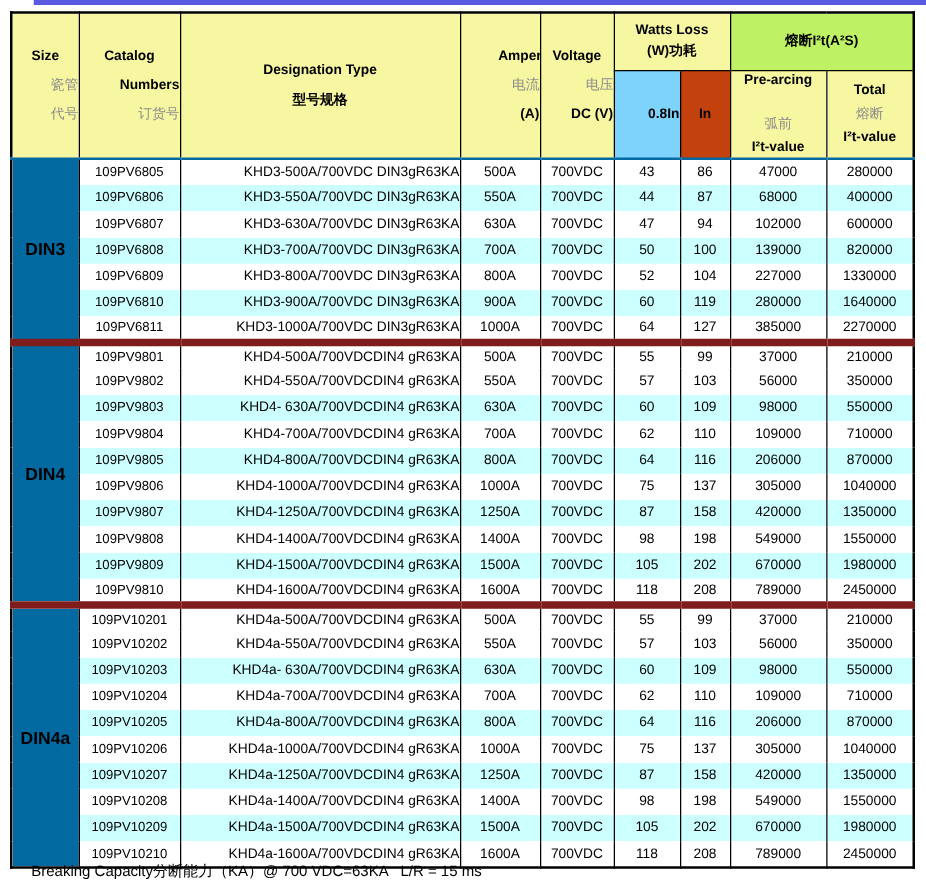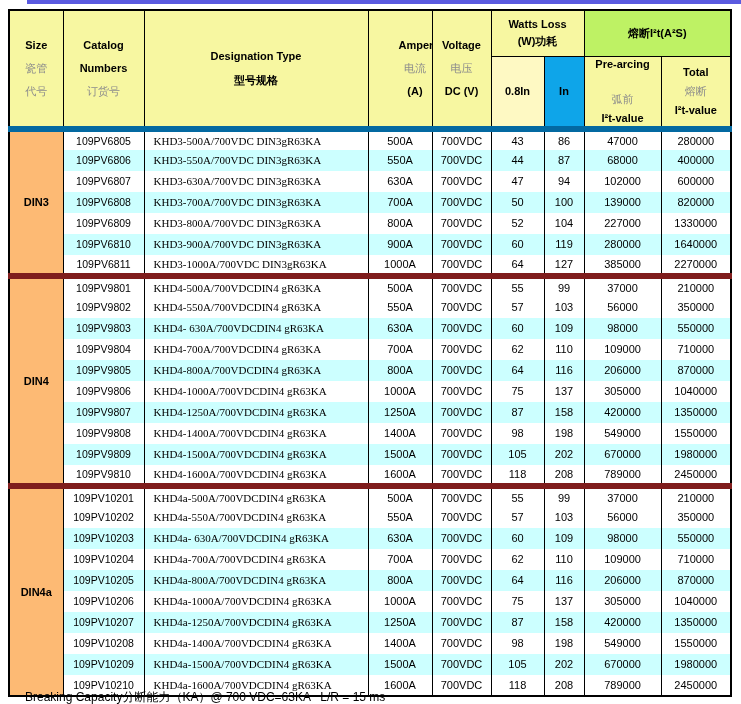--- a/index.html
+++ b/index.html
@@ -12,31 +12,31 @@
   .table-wrap { position:absolute; left:8px; top:9px; }
   table { border-collapse:collapse; table-layout:fixed; width:724px;
     border:2px solid #000; }
   th, td { border-left:1px solid #000; border-right:1px solid #000;
     vertical-align:middle; text-align:center; overflow:hidden; }
   thead th { border:1px solid #000; font-weight:bold; font-size:11px; color:#000; }
   thead tr.h1 th { height:46px; }
   thead tr.h2 th { height:62px; }
   thead th .en { line-height:15px; }
   thead th .ln { line-height:15px; margin-top:9px; }
-  thead th.span3 .ln { margin-top:8px; }
+  thead th.span3 .ln { margin-top:8px;text-align:right; }
   .cn { color:#8c8c8c; font-weight:normal; }
   .cn-dark { color:#000; font-weight:bold; }
 
   tbody td { font-size:11px; color:#000; height:21px; font-weight:normal; }
   tbody tr.stripe td { background:#ccffff; }
   tbody tr.sec-start td, tbody tr.sec-start th { border-top:6px solid #7f1d1d; }
-  tbody tr.first-data td { border-top:6px solid #0369a1; }
-  td.size-cell { background:#fdba74; font-size:11px; font-weight:bold; color:#000;
+  tbody tr.first-data td { border-top:2px solid #0369a1; }
+  td.size-cell { background:#0369a1; font-size:14px; font-weight:bold; color:#000;
     border-left:1px solid #000; border-right:1px solid #000; }
-  td.desig { text-align:left; padding-left:9px;font-family:Liberation Serif, serif; }
+  td.desig { text-align:right; padding-left:9px; }
   td.cat { font-size:10.5px; }
 
   .footer-note { position:absolute; left:25px; top:689px; font-size:12px;
     color:#000; white-space:pre; }
 </style>
 </head>
 <body>
 
 <div class="page">
 
@@ -83,24 +83,24 @@
           </th>
           <th colspan="2" style="background: rgb(247, 247, 161);">
             <div class="en">Watts Loss</div>
             <div class="ln cn-dark" style="margin-top:2px">(W)功耗</div>
           </th>
           <th colspan="2" style="background: #bef264;">
             <div class="en">熔断I²t(A²S)</div>
           </th>
         </tr>
         <tr class="h2">
-          <th style="background: #fef9c3;">
+          <th style="background: #7dd3fc; text-align: right;">
             <div class="en">0.8In</div>
           </th>
-          <th style="background: #0ea5e9;">
+          <th style="background: #c2410c;">
             <div class="en">In</div>
           </th>
           <th style="background: rgb(247, 247, 161);">
             <div class="en">Pre-arcing</div>
             <div class="ln cn" style="margin-top:20px">弧前</div>
             <div class="ln" style="margin-top:4px">I²t-value</div>
           </th>
           <th style="background: rgb(247, 247, 161); margin-left: 27px;">
             <div class="en">Total</div>
             <div class="ln cn" style="margin-top:4px">熔断</div>

